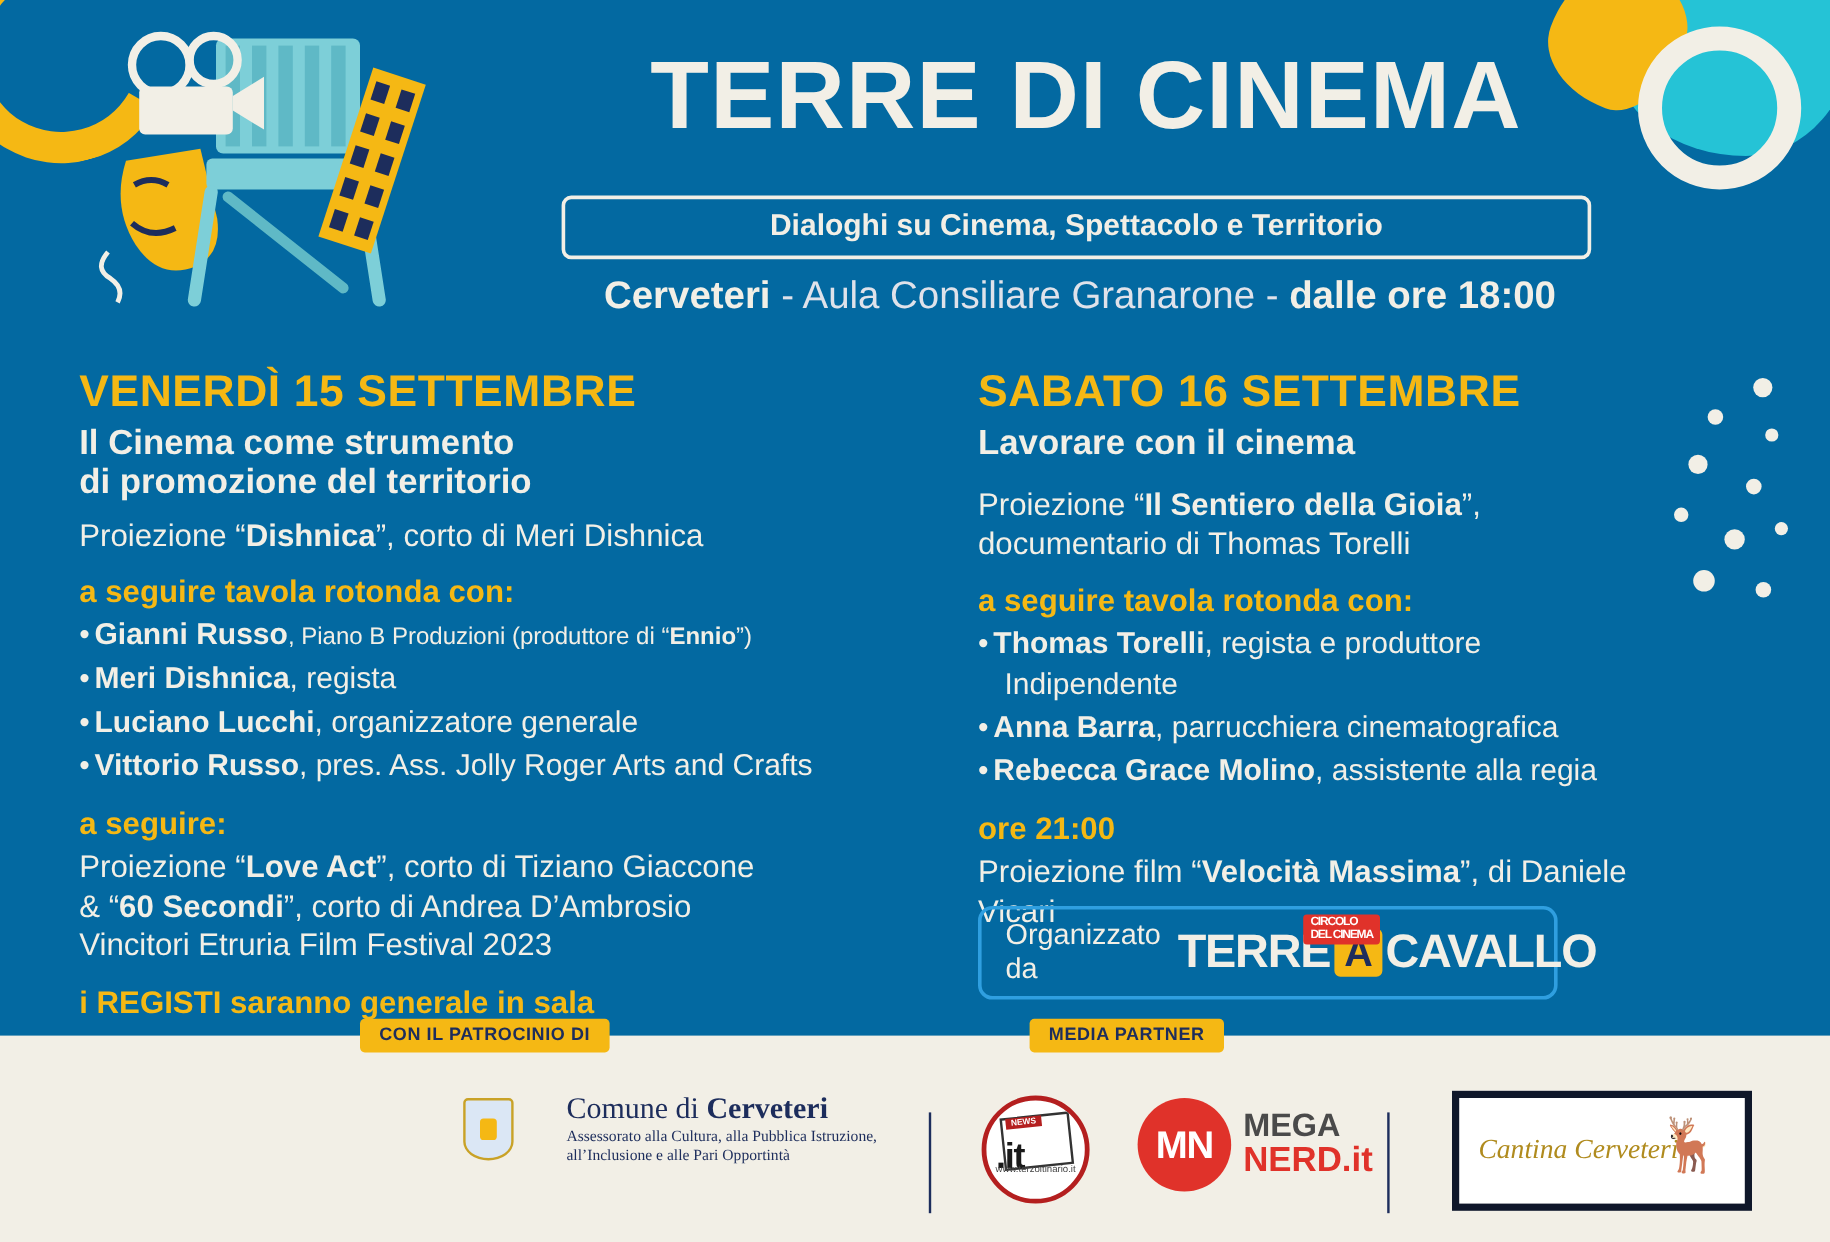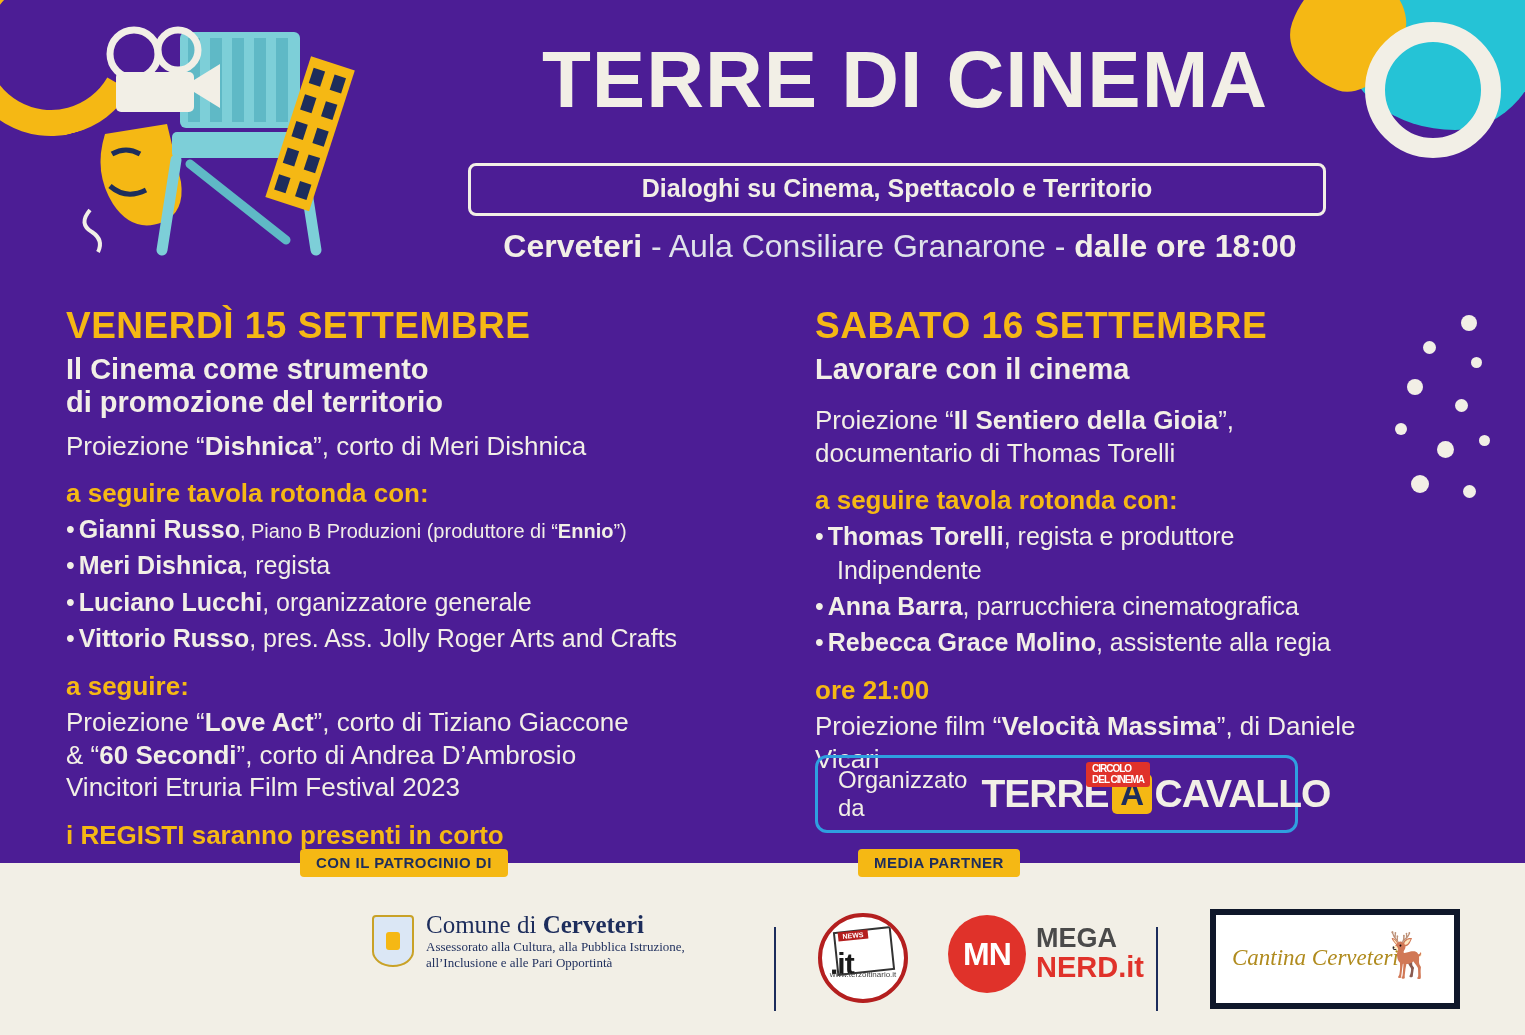--- a/index.html
+++ b/index.html
@@ -7,21 +7,21 @@
     padding: 0;
     background: #fff;
   }
   body {
     font-family: "Liberation Sans", sans-serif;
   }
   #poster {
     position: relative;
     width: 1525px;
     height: 1035px;
-    background: #4c1d95;
+    background: #0369a1;
     overflow: hidden;
   }
   
   .deco { position: absolute; }
   .deco-yellow-c {
     left: -40px; top: -46px;
     width: 130px; height: 130px;
     border: 26px solid #f5b814;
     border-radius: 50%;
     border-right-color: transparent;
@@ -443,21 +443,21 @@
       <li><span class="bullet">•</span><b>Luciano Lucchi</b><span>, organizzatore generale</span></li>
       <li><span class="bullet">•</span><b>Vittorio Russo</b><span>, pres. Ass. Jolly Roger Arts and Crafts</span></li>
     </ul>
 
     <p class="sec-head">a seguire:</p>
     <p class="plain">
       <span>Proiezione “</span><b>Love Act</b><span>”, corto di Tiziano Giaccone</span><br>
       <span>&amp; “</span><b>60 Secondi</b><span>”, corto di Andrea D’Ambrosio</span><br>
       <span>Vincitori Etruria Film Festival 2023</span>
     </p>
-    <p class="note-yellow">i REGISTI saranno presenti in corto</p>
+    <p class="note-yellow">i REGISTI saranno generale in sala</p>
   </div>
 
   <div class="col col-right">
     <p class="day">SABATO 16 SETTEMBRE</p>
     <p class="theme">Lavorare con il cinema</p>
     <p class="plain" style="margin-top:18px;">
       <span>Proiezione “</span><b>Il Sentiero della Gioia</b><span>”,</span><br>
       <span>documentario di Thomas Torelli</span>
     </p>
 
@@ -488,21 +488,21 @@
     </span>
   </div>
 
   <div class="footer">
     <div class="ribbon ribbon-patrocinio">CON IL PATROCINIO DI</div>
     <div class="ribbon ribbon-media">MEDIA PARTNER</div>
 
     <div class="logos">
 
 
-      <div class="logo-block" style="left:372px; top:20px;">
+      <div class="logo-block" style="left:386px; top:20px;gap:32px;">
         <div class="crest light"></div>
         <div class="logo-text-2">
           <div class="l1"><span>Comune di </span><b>Cerveteri</b></div>
           <div class="l2">Assessorato alla Cultura, alla Pubblica Istruzione,</div>
           <div class="l2">all’Inclusione e alle Pari Opportintà</div>
         </div>
       </div>
 
       <div class="vdiv" style="left:774px;"></div>
 

